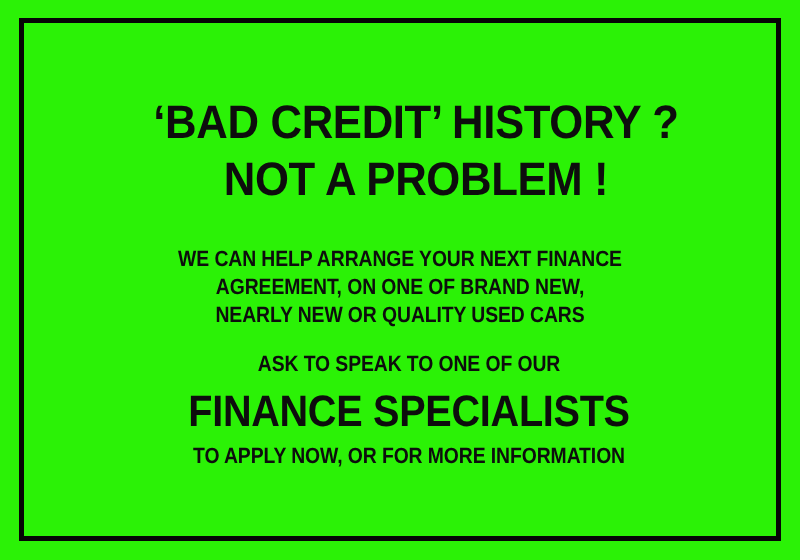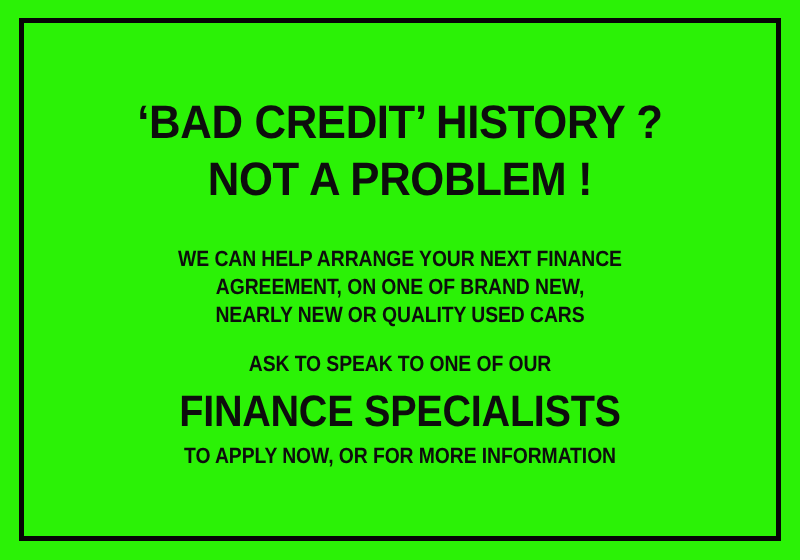--- a/index.html
+++ b/index.html
@@ -51,21 +51,21 @@
     font-weight: bold;
     color: #0d0d0d;
     white-space: nowrap;
     letter-spacing: 0.2px;
     text-rendering: geometricPrecision;
   }
 
   
   #headline-block {
     position: absolute;
-    left: 0;
+    left: 16px;
     top: 70px;
     width: 100%;
   }
   .headline {
     font-size: 47px;
     line-height: 57px;
     transform: scaleX(0.93);
     transform-origin: center center;
     letter-spacing: -0.4px;
   }
@@ -81,21 +81,21 @@
     font-size: 22px;
     line-height: 28px;
     transform: scaleX(0.88);
     transform-origin: center center;
     letter-spacing: -0.1px;
   }
 
   
   #para-two {
     position: absolute;
-    left: 0;
+    left: 9px;
     top: 327px;
     width: 100%;
   }
 
   .emphasis {
     font-size: 44px;
     line-height: 54px;
     transform: scaleX(0.9);
     transform-origin: center center;
     letter-spacing: -0.3px;

